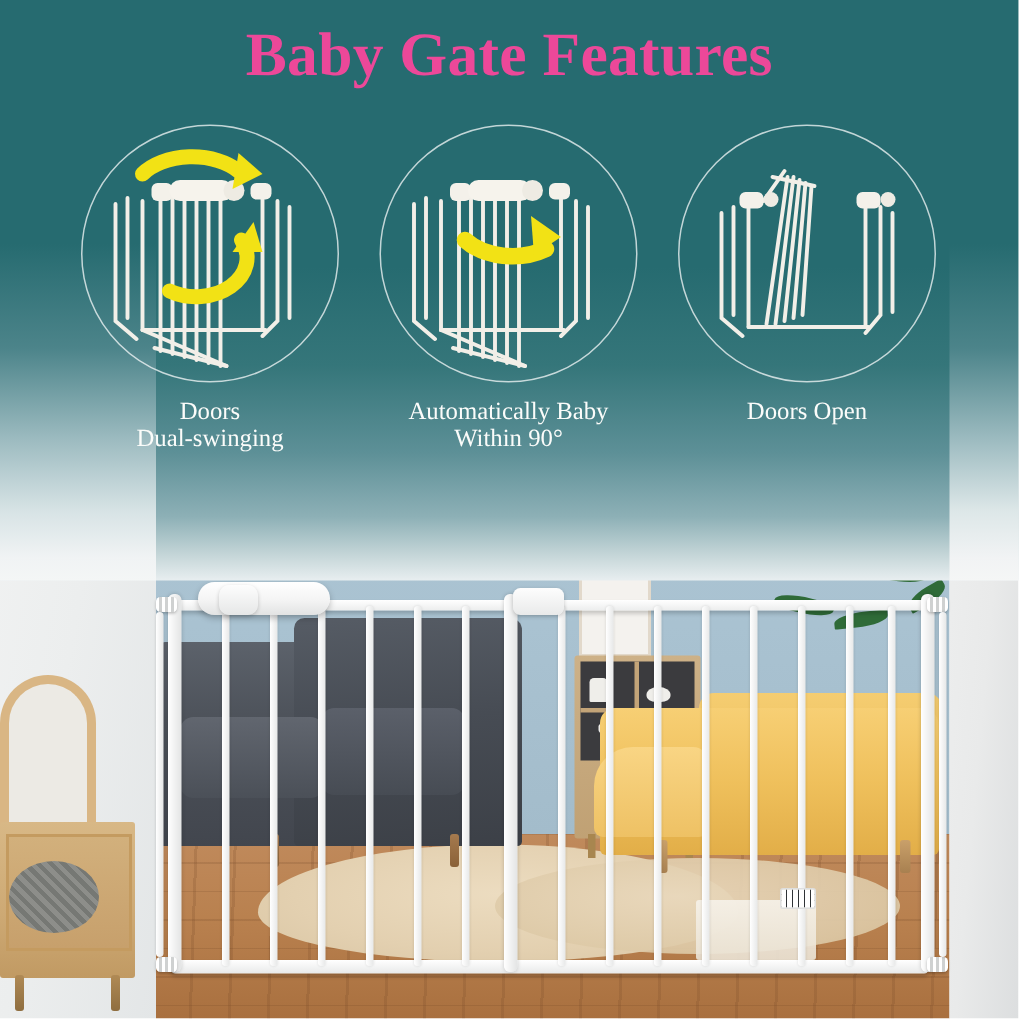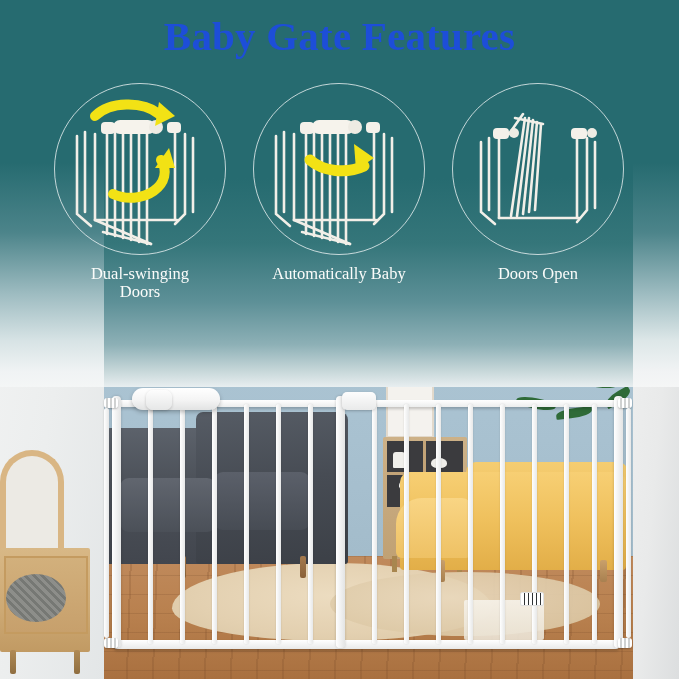--- a/index.html
+++ b/index.html
@@ -142,21 +142,21 @@
     background:linear-gradient(180deg,
       #266b70 0%, #266b70 42%, #4c848a 60%,
       #9ebcc1 76%, #d7e3e5 88%, #f0f3f4 96%, #f4f6f6 100%);}
   .teal-side-r{position:absolute;left:633px;top:0;width:46px;height:387px;
     background:linear-gradient(180deg,
       #266b70 0%, #266b70 42%, #4c848a 60%,
       #9ebcc1 76%, #dde7e8 88%, #f1f3f4 96%, #f5f6f6 100%);}
 
   
   .title{position:absolute;left:0;top:12px;width:679px;text-align:center;
-    color:#1d4ed8;font-size:41px;font-weight:700;letter-spacing:.2px;
+    color:#ec4899;font-size:41px;font-weight:700;letter-spacing:.2px;
     font-family:"Liberation Serif", serif;}
 
   
   .features{position:absolute;left:0;top:83px;width:679px;height:230px;}
   .feat{position:absolute;top:0;width:210px;text-align:center;}
   .feat-1{left:35px;} .feat-2{left:234px;} .feat-3{left:433px;}
   .circle{position:relative;width:170px;height:170px;margin:0 auto;
     border:1.4px solid rgba(255,255,255,.72);border-radius:50%;}
   .cap{margin-top:10px;color:#fbfcfa;font-size:16.5px;line-height:1.12;
     font-family:"Liberation Serif", serif;}
@@ -307,22 +307,22 @@
             <polygon points="104,18 120,32 100,42" fill="#F2E215"></polygon>
           </g>
 
           <g>
             <path d="M106,76 A34,26 0 0 1 58,110" stroke="#F2E215" stroke-width="10" fill="none" stroke-linecap="round"></path>
             <polygon points="114,64 120,84 100,84" fill="#F2E215"></polygon>
           </g>
         </svg>
       </div>
       <div class="cap">
+        <div>Doors</div>
         <div>Dual-swinging</div>
-        <div>Doors</div>
       </div>
     </div>
 
     <div class="feat feat-2">
       <div class="circle">
         <svg class="mini" viewBox="0 0 170 170">
           <g stroke="#f2efe8" stroke-width="2.6" fill="none" stroke-linecap="round">
             <path d="M22,52 L22,130 L36,142"></path>
             <path d="M30,48 L30,128"></path>
             <path d="M40,50 L40,136"></path>
@@ -348,20 +348,21 @@
           </g>
 
           <g>
             <path d="M56,76 A40,28 0 0 0 110,82" stroke="#F2E215" stroke-width="11" fill="none" stroke-linecap="round"></path>
             <polygon points="100,60 120,74 102,86" fill="#F2E215"></polygon>
           </g>
         </svg>
       </div>
       <div class="cap">
         <div>Automatically Baby</div>
+        <div>Within 90°</div>
       </div>
     </div>
 
     <div class="feat feat-3">
       <div class="circle">
         <svg class="mini" viewBox="0 0 170 170">
           <g stroke="#f2efe8" stroke-width="2.6" fill="none" stroke-linecap="round">
 
             <path d="M28,58 L28,128 L42,140"></path>
             <path d="M36,54 L36,126"></path>

